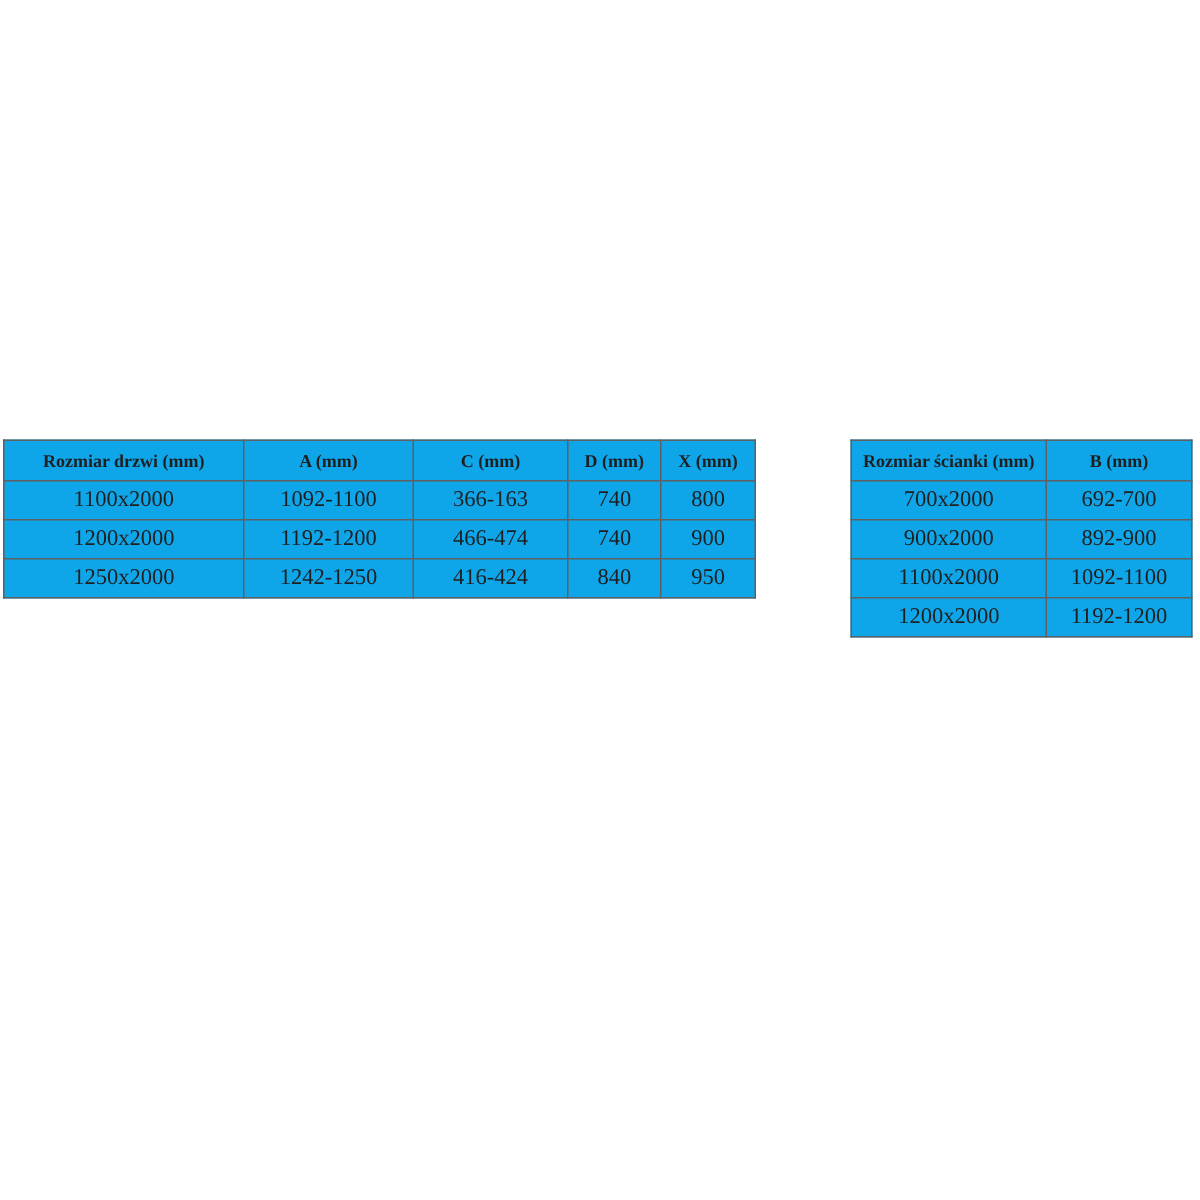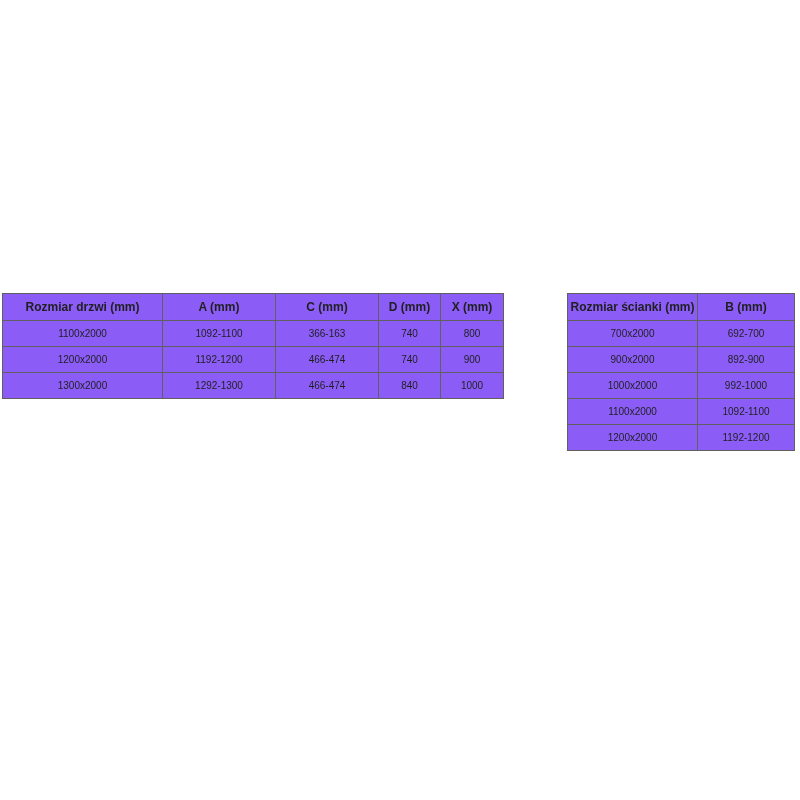--- a/index.html
+++ b/index.html
@@ -12,21 +12,22 @@
     width: 800px;
     height: 800px;
     background: #ffffff;
     overflow: hidden;
     font-family: "Liberation Sans", sans-serif;
   }
   table.spec-table {
     position: absolute;
     border-collapse: collapse;
     table-layout: fixed;
-    background: #8b5cf6;
+    background: #0ea5e9;
+    font-family: Liberation Serif, serif;
   }
   #door-size-table { left: 2px; top: 293px; width: 501px; }
   #wall-size-table { left: 567px; top: 293px; width: 227px; }
 
   .spec-table th,
   .spec-table td {
     border: 1px solid #606060;
     text-align: center;
     vertical-align: middle;
     padding: 0 2px;
@@ -34,21 +35,21 @@
     overflow: hidden;
     color: #1f1f1f;
   }
   .spec-table th {
     height: 26px;
     font-size: 12px;
     font-weight: bold;
   }
   .spec-table td {
     height: 25px;
-    font-size: 10px;
+    font-size: 15px;
     font-weight: normal;
   }
 </style>
 </head>
 <body>
 
 <div class="stage">
 
   <table id="door-size-table" class="spec-table">
     <colgroup>
@@ -76,25 +77,25 @@
           <td>800</td>
         </tr>
         <tr>
           <td>1200x2000</td>
           <td>1192-1200</td>
           <td>466-474</td>
           <td>740</td>
           <td>900</td>
         </tr>
         <tr>
-          <td>1300x2000</td>
-          <td>1292-1300</td>
-          <td>466-474</td>
+          <td>1250x2000</td>
+          <td>1242-1250</td>
+          <td>416-424</td>
           <td>840</td>
-          <td>1000</td>
+          <td>950</td>
         </tr>
       </tbody>
   </table>
 
   <table id="wall-size-table" class="spec-table">
     <colgroup>
       <col style="width:130px">
       <col style="width:97px">
     </colgroup>
     <thead>
@@ -106,24 +107,20 @@
     <tbody>
         <tr>
           <td>700x2000</td>
           <td>692-700</td>
         </tr>
         <tr>
           <td>900x2000</td>
           <td>892-900</td>
         </tr>
         <tr>
-          <td>1000x2000</td>
-          <td>992-1000</td>
-        </tr>
-        <tr>
           <td>1100x2000</td>
           <td>1092-1100</td>
         </tr>
         <tr>
           <td>1200x2000</td>
           <td>1192-1200</td>
         </tr>
       </tbody>
   </table>
 

